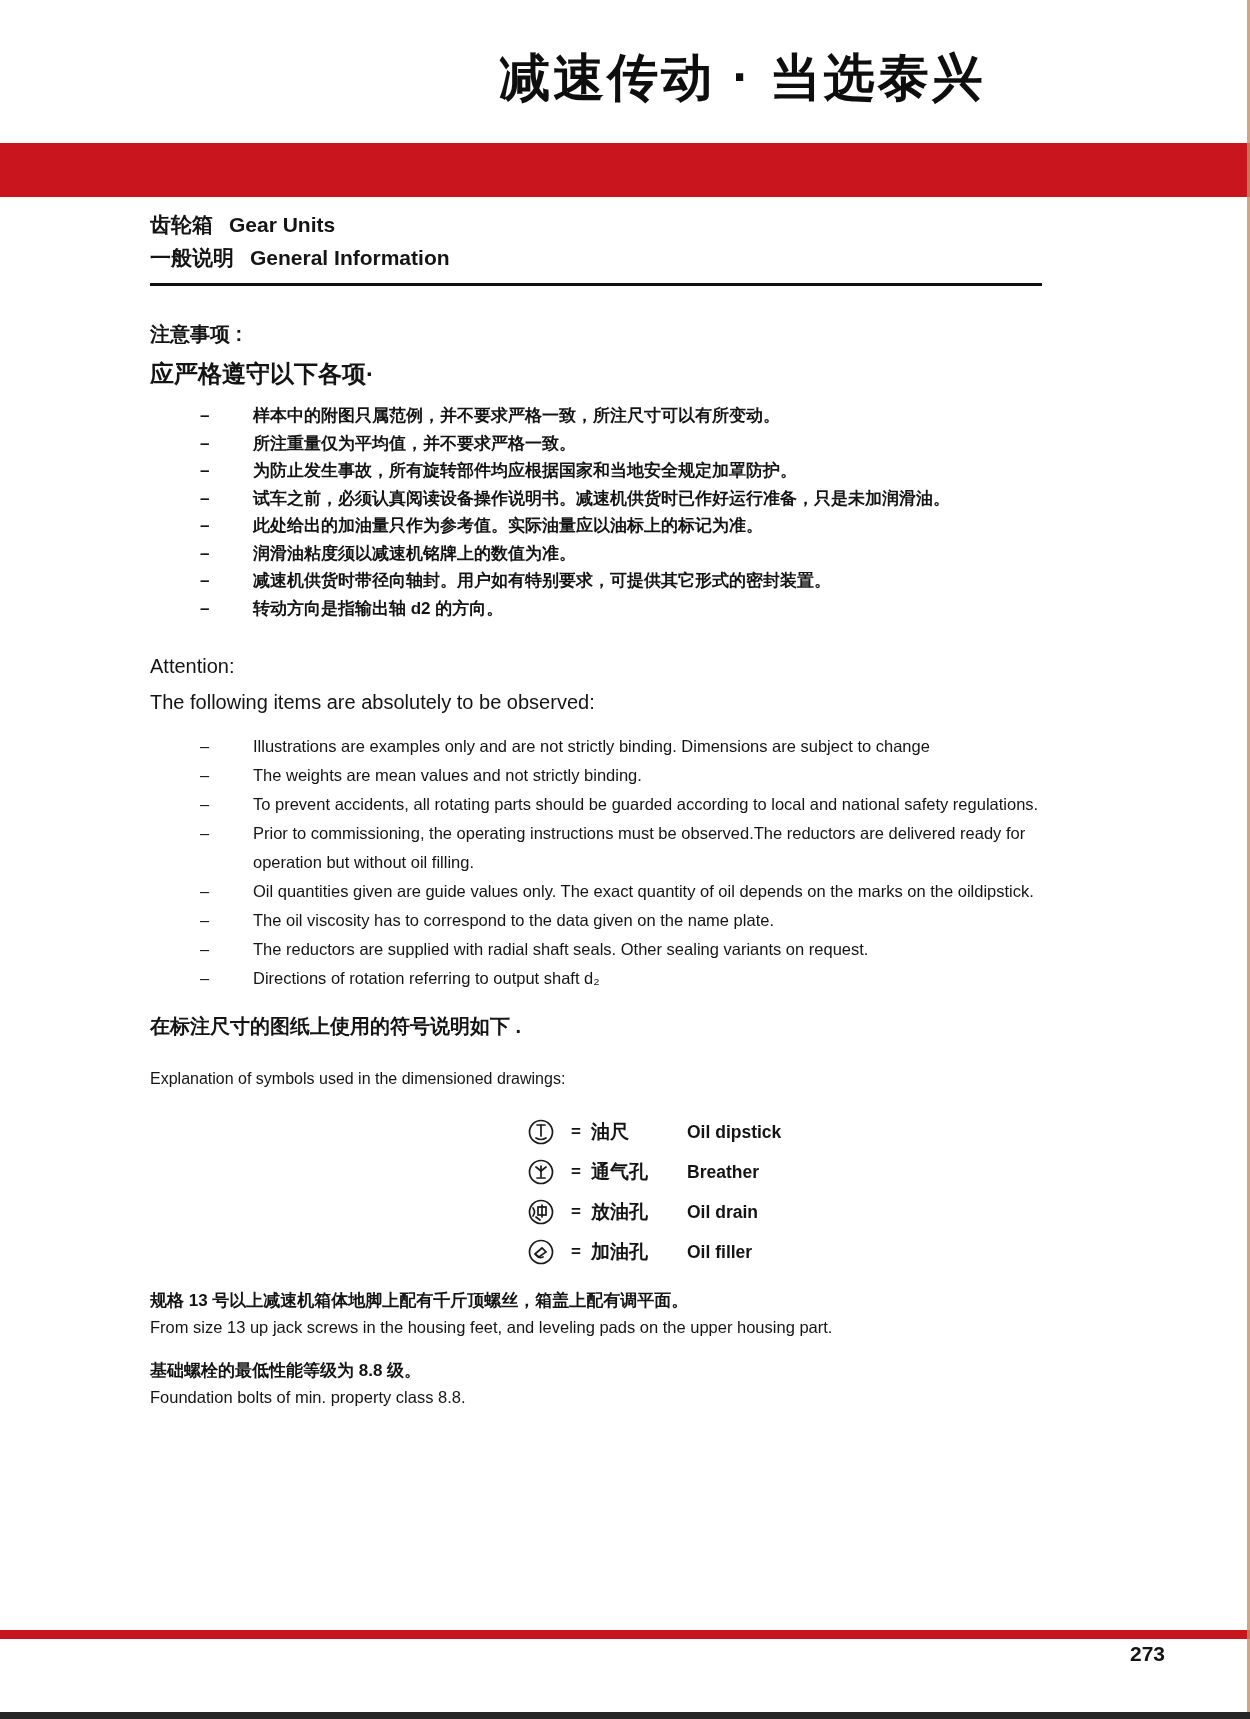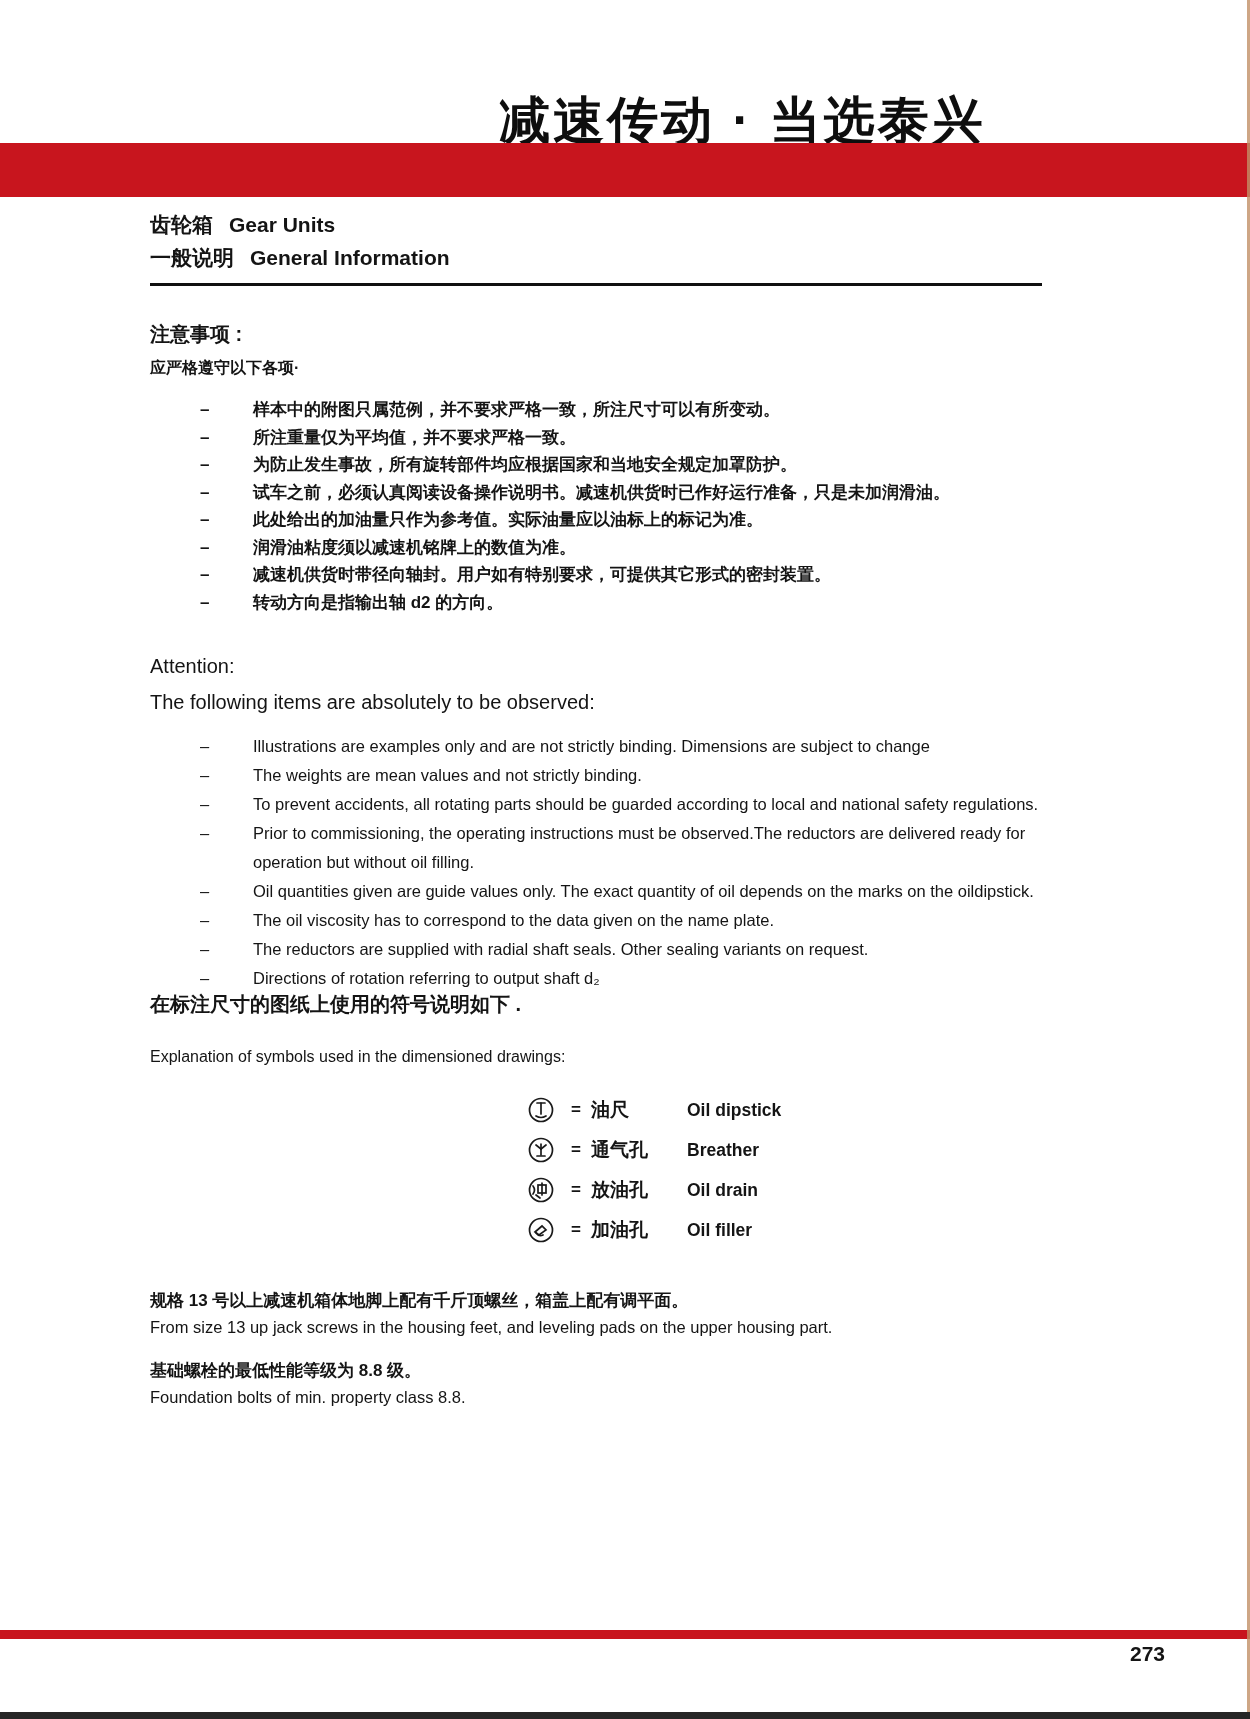--- a/index.html
+++ b/index.html
@@ -7,49 +7,48 @@
     width:1250px;height:1719px;position:relative;background:#ffffff;
     font-family:"Liberation Sans","DejaVu Sans",sans-serif;color:#141414;
     overflow:hidden;
   }
   
   .header-title{
     position:absolute;top:44px;left:0;right:0;
     padding-left:235px;text-align:center;
     font-size:51px;font-weight:bold;letter-spacing:3px;color:#0e0e0e;
     white-space:nowrap;
-    margin-top:43px;
   }
   .red-band{
     position:absolute;top:143px;left:0;right:0;height:54px;
   }
   
   .section-header{position:absolute;top:208px;left:150px;width:892px;}
   .section-line{font-size:21px;line-height:33px;white-space:nowrap;}
   .zh{font-weight:bold;}
   .en-label{font-weight:bold;margin-left:16px;}
   .section-rule{border:none;border-top:3px solid #101010;margin:9px 0 0 0;width:892px;}
   
   .notes-zh{position:absolute;top:322px;left:150px;width:1010px;}
   .notes-zh .heading{font-size:20px;font-weight:bold;line-height:24px;}
-  .notes-zh .intro{font-size:16px;font-weight:bold;line-height:24px;margin-top:10px;}
+  .notes-zh .intro{font-size:24px;font-weight:bold;line-height:24px;margin-top:16px;}
   ul.bullets{list-style:none;margin:16px 0 0 0;padding:0 0 0 50px;}
   ul.bullets li{display:flex;align-items:flex-start;}
   .bullets-zh li{font-size:17px;font-weight:bold;line-height:27.5px;}
   .dash{flex:0 0 17px;}
   .btext{flex:1 1 auto;margin-left:36px;}
   
   .notes-en{position:absolute;top:653px;left:150px;width:1060px;}
   .notes-en .heading{font-size:20px;line-height:26px;}
   .notes-en .intro{font-size:20px;line-height:26px;margin-top:10px;}
   .bullets-en{margin-top:17px !important;}
   .bullets-en li{font-size:16.5px;line-height:29px;}
   .bullets-en li.continuation .dash{visibility:hidden;}
   
-  .symbols{position:absolute;top:992px;left:150px;width:900px;}
+  .symbols{position:absolute;top:1014px;left:150px;width:900px;}
   .symbols .heading-zh{font-size:20px;font-weight:bold;line-height:24px;}
   .symbols .heading-en{font-size:16px;line-height:26px;margin-top:28px;}
   .symbol-rows{margin-top:20px;}
   .symbol-row{display:flex;align-items:center;height:40px;margin-left:377px;}
   .symbol-icon{flex:0 0 34px;display:flex;align-items:center;}
   .symbol-eq{flex:0 0 30px;text-align:center;font-size:17px;font-weight:bold;}
   .symbol-zh{flex:0 0 96px;font-size:19px;font-weight:bold;}
   .symbol-en{font-size:17.5px;font-weight:bold;}
   .symbol-icon svg{stroke:#1a1a1a;fill:none;stroke-width:1.7;stroke-linecap:round;}
   

